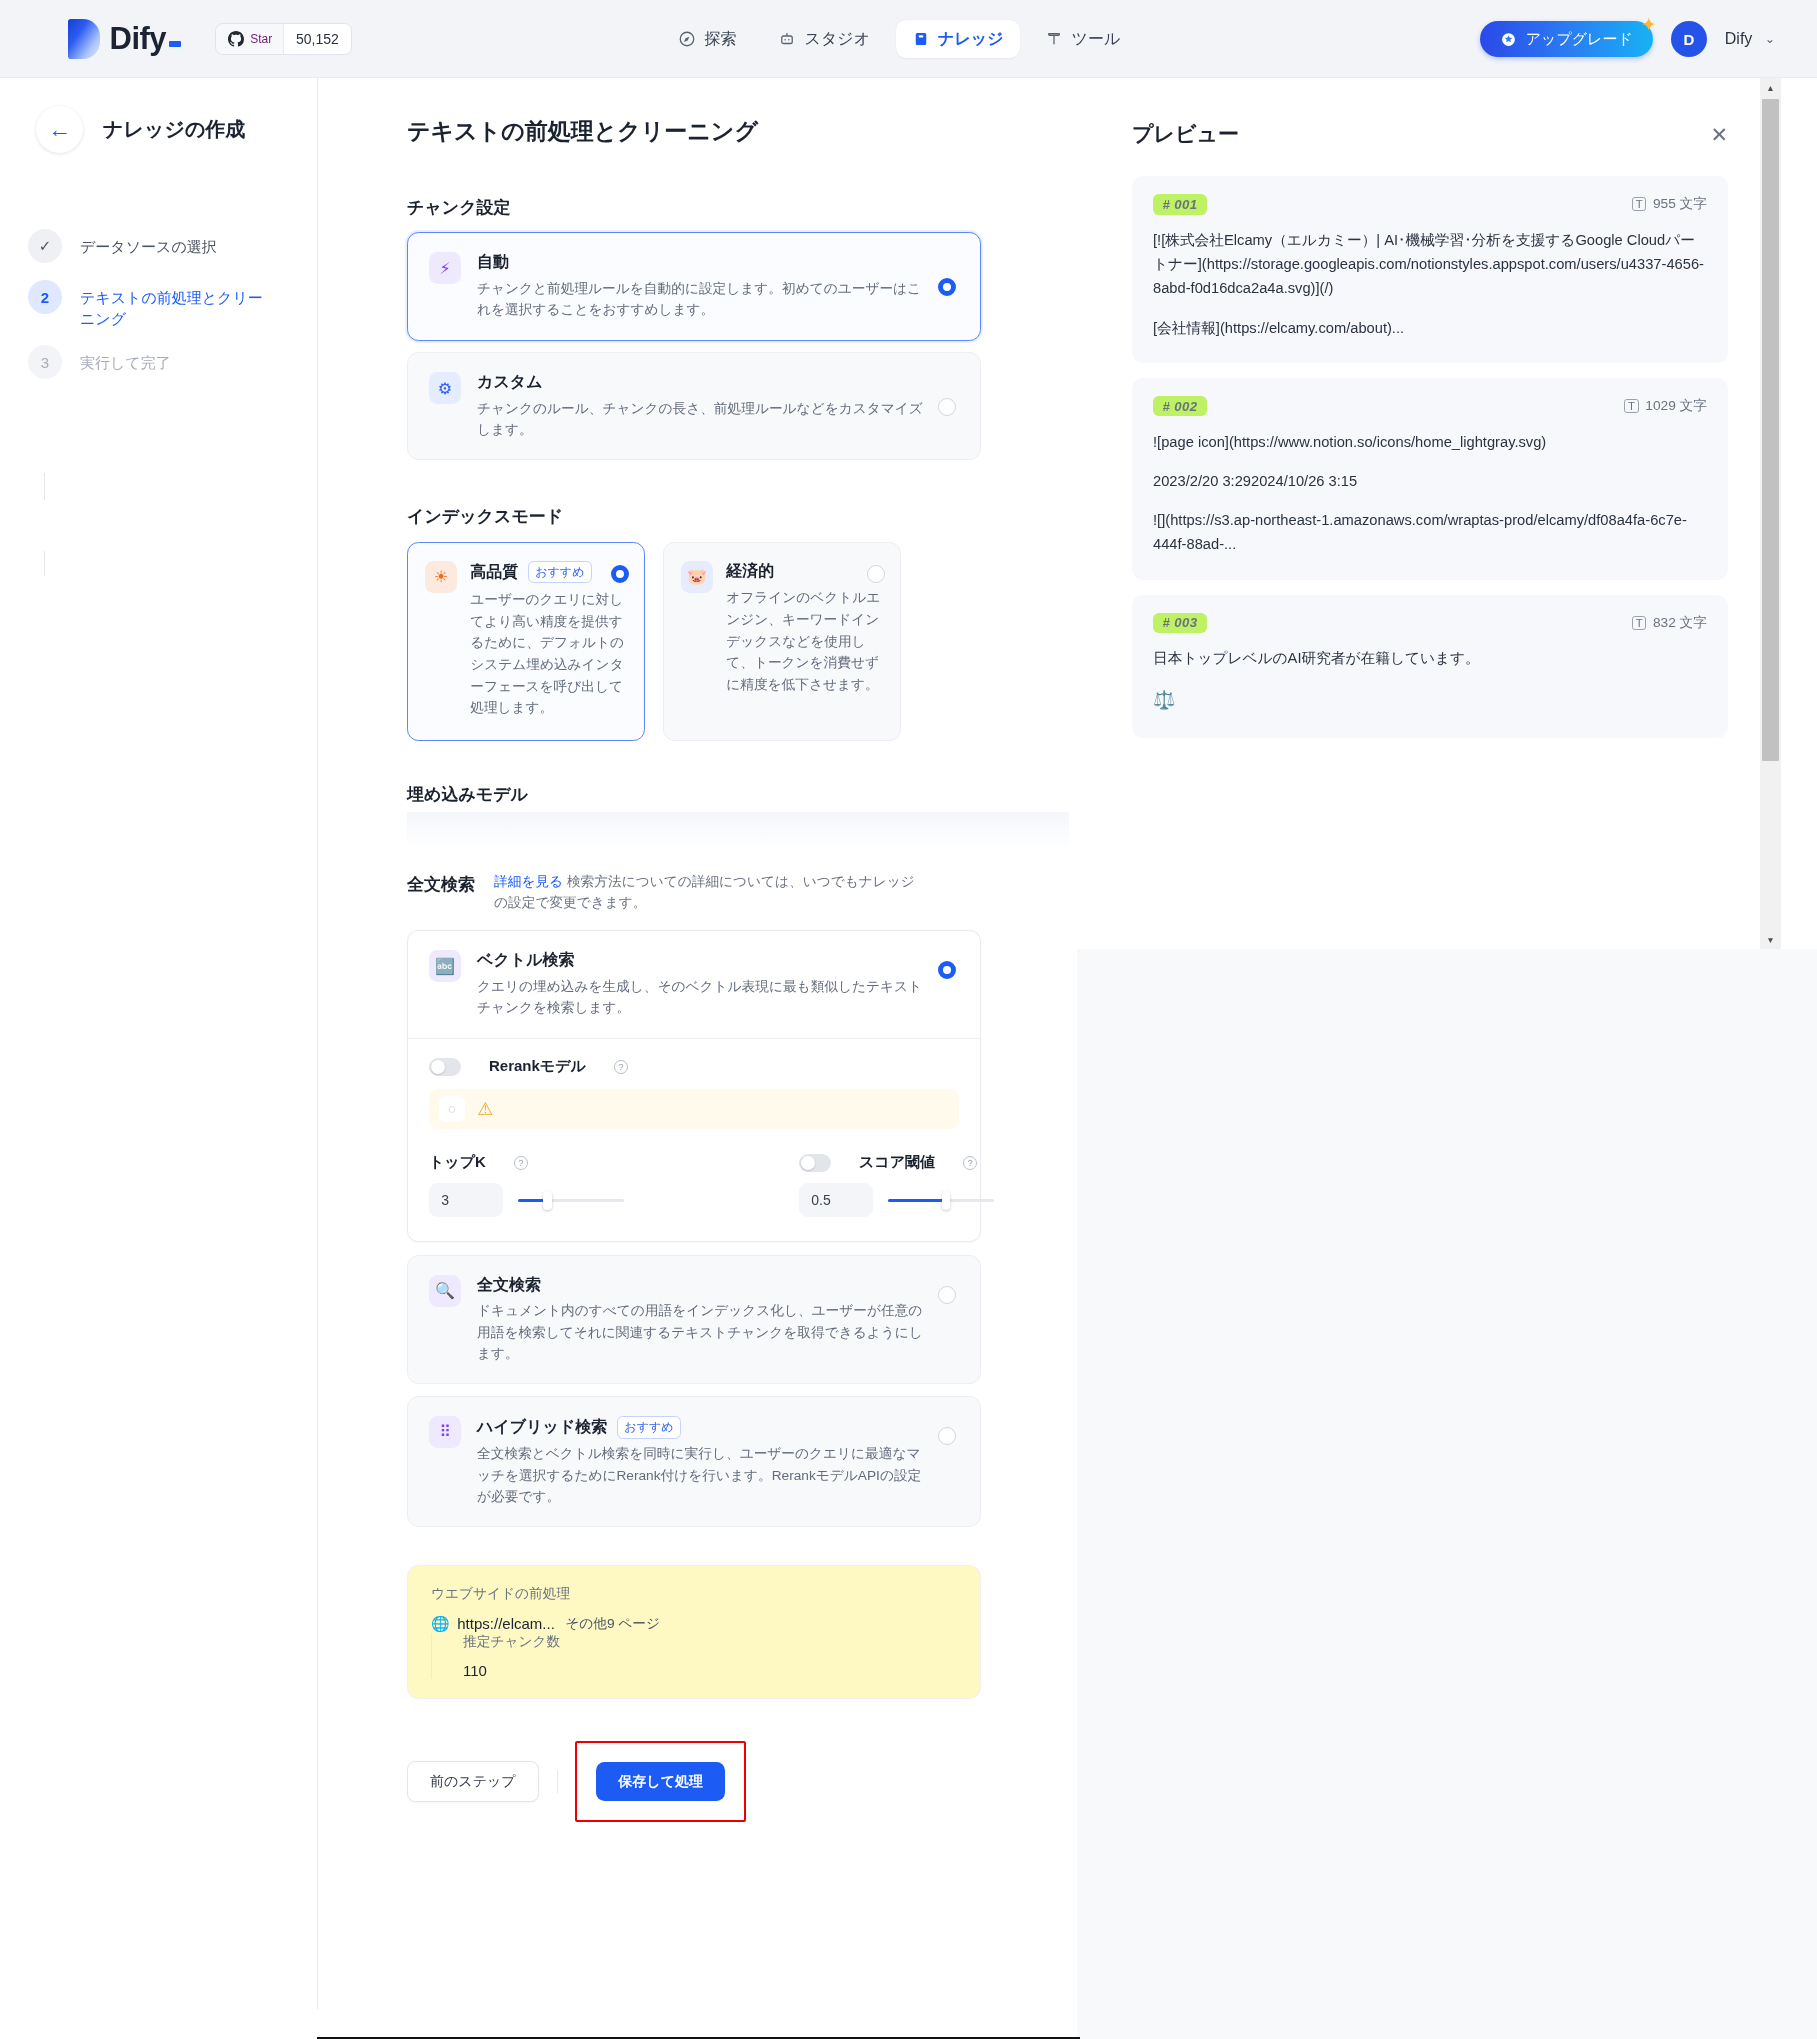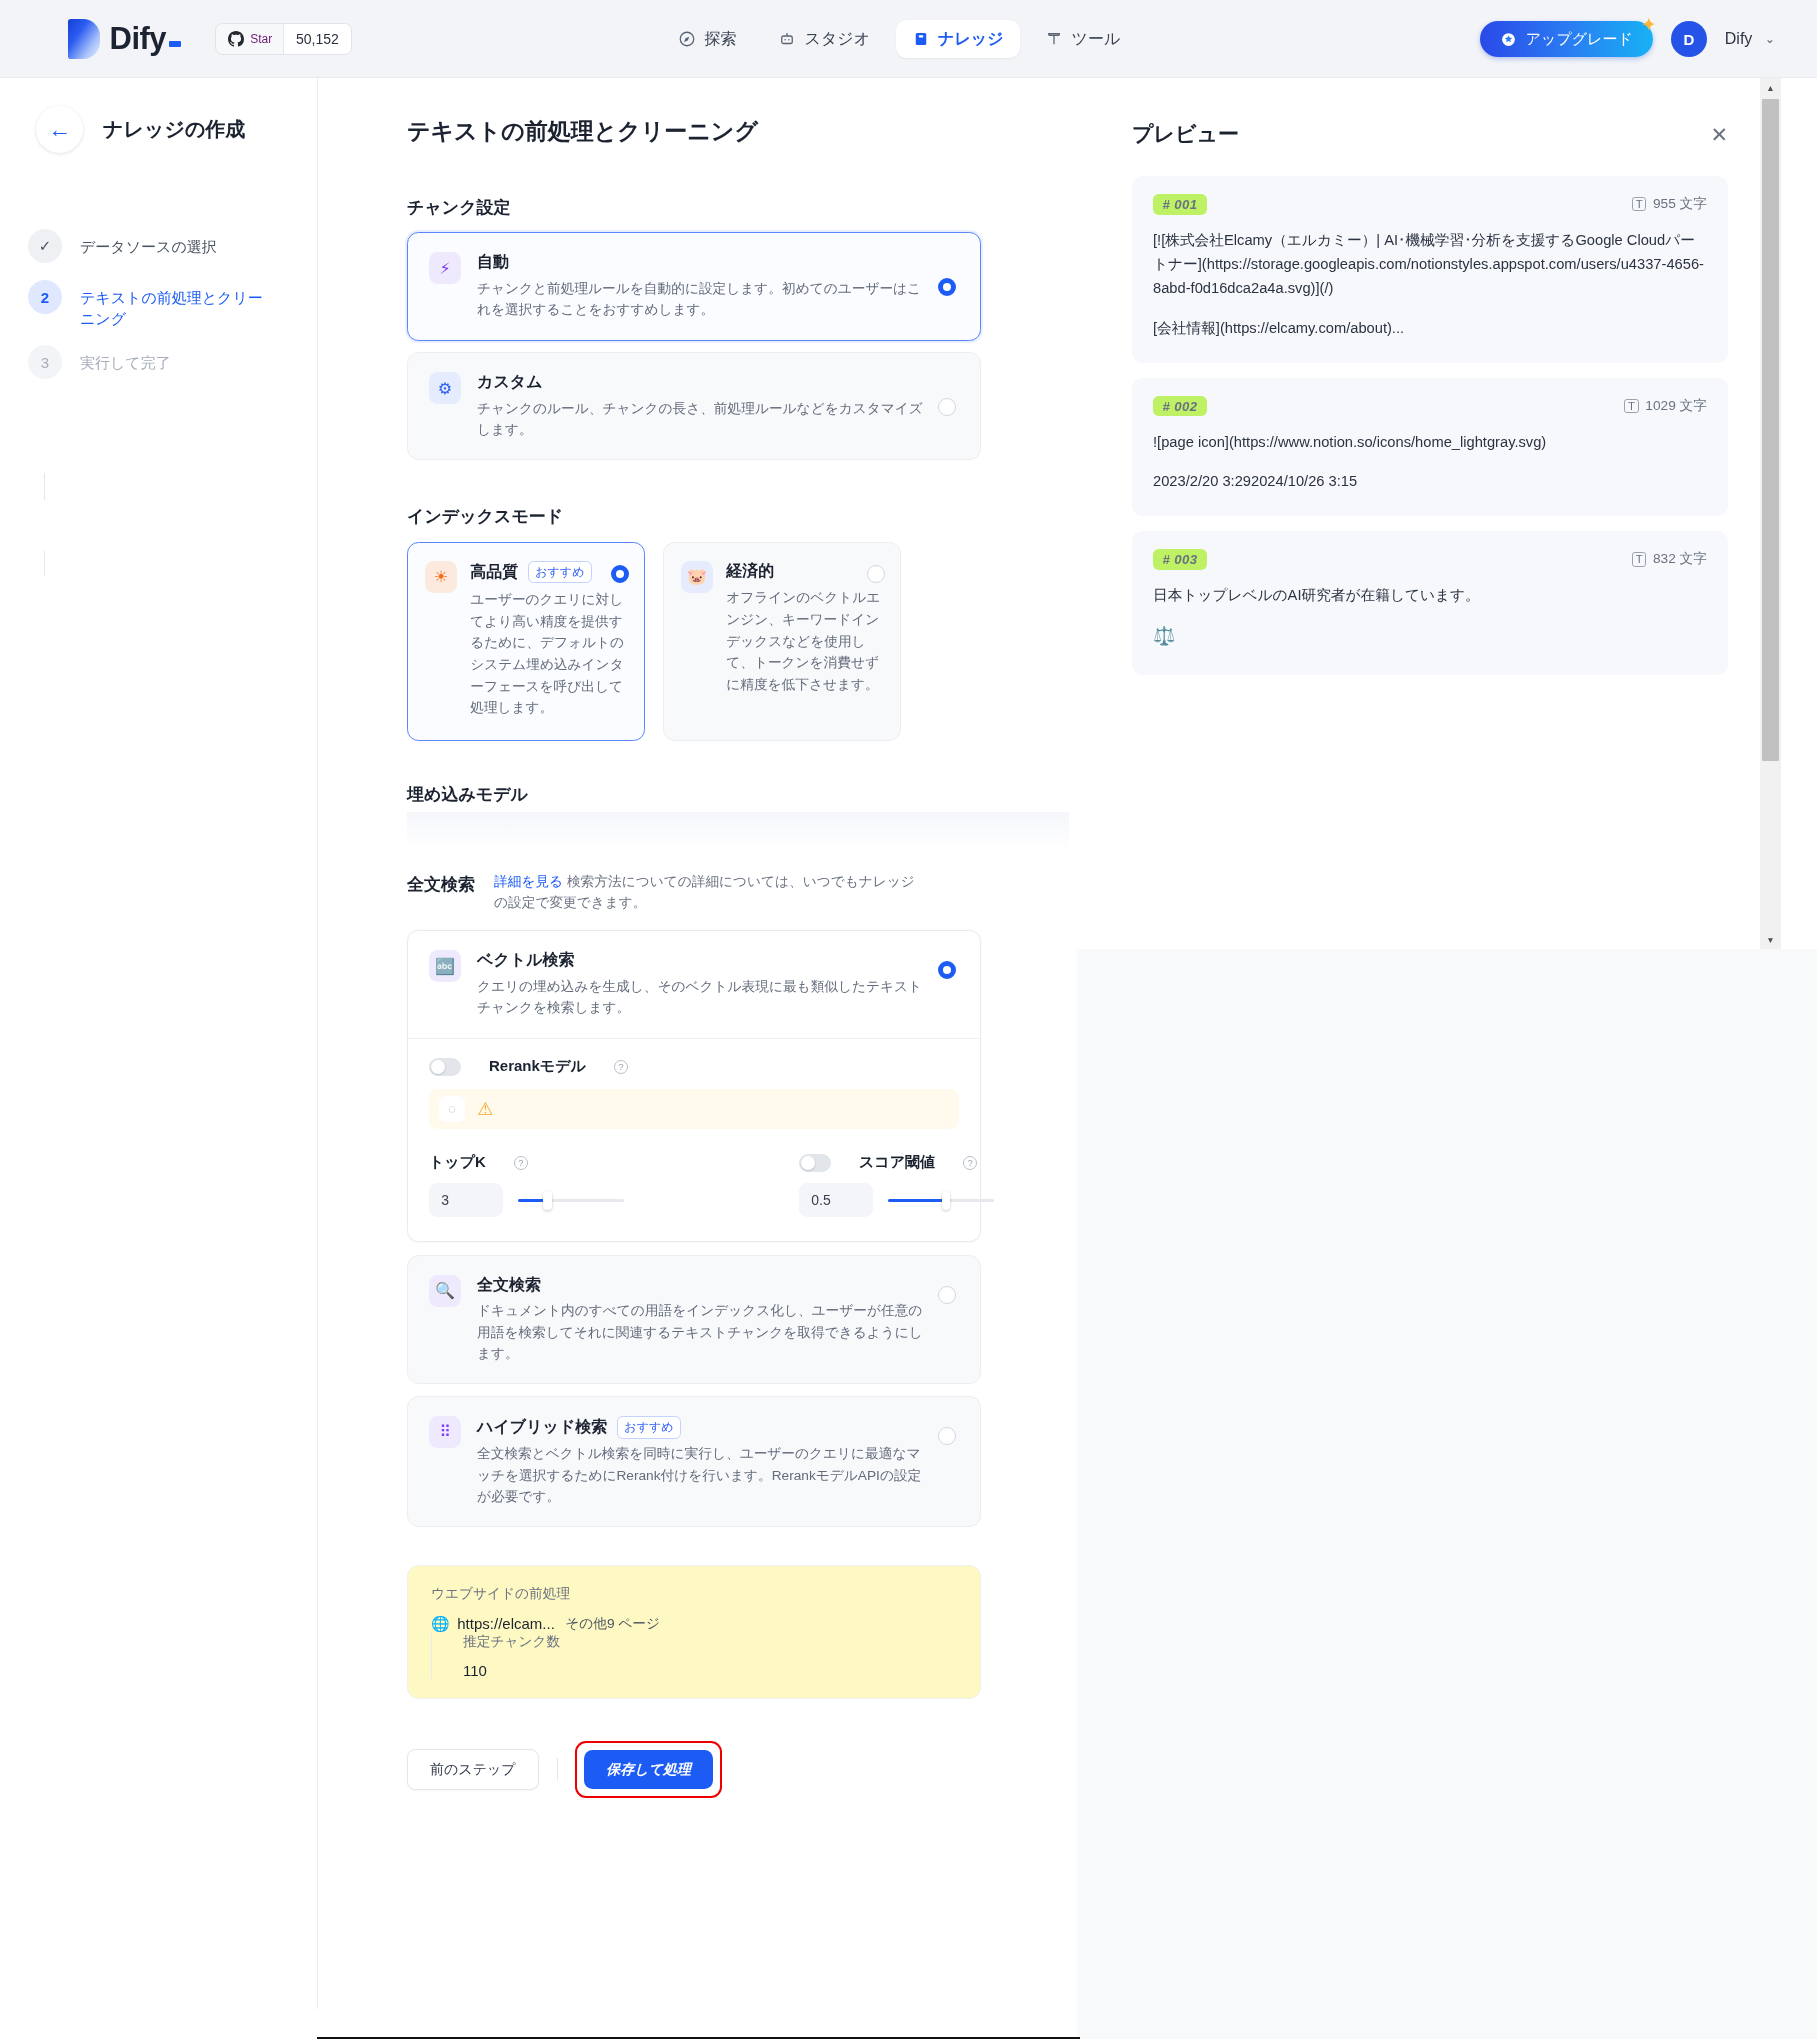--- a/index.html
+++ b/index.html
@@ -214,21 +214,21 @@
   .sum-val { font-size: 15px; color: #1b2230; display: flex; align-items: center; gap: 7.6px; }
   .sum-more { font-size: 13.7px; color: #4b5463; margin-left: 2.8px; }
 
   
   .btn-row { display: flex; align-items: center; gap: 1.9px; }
   .btn-back {
     padding: 10.4px 22px; border: 0.9px solid #e2e5ea; border-radius: 8.5px; background: #fff;
     font-size: 14px; color: #303848; cursor: pointer; box-shadow: 0 0.9px 1.9px rgba(16,24,40,.04);
   }
   .btn-div { width: 0.9px; height: 23px; background: #e6e8ee; margin: 0 16px; }
-  .hl-box { padding: 7px; border: 2.8px solid #ef0000; border-radius: 11px; display: inline-block; font-style: italic; }
+  .hl-box { padding: 19px; border: 2.8px solid #ef0000; border-radius: 2px; display: inline-block; }
   .btn-save {
     padding: 10.4px 22px; border-radius: 8.5px; background: #1c5cf5; color: #fff; font-size: 14px;
     font-weight: 600; cursor: pointer; border: none;
   }
 
   
   .preview {
     position: absolute; left: 1077px; top: 0; width: 704px; height: 871px; background: #fff;
   }
   .prev-head { display: flex; align-items: center; justify-content: space-between;
@@ -566,20 +566,21 @@
           <div class="chunk-meta">
             <div class="chunk-id"># 002</div>
             <div class="chunk-count">
               <span class="tico">T</span>
               <span>1029 文字</span>
             </div>
           </div>
           <div class="chunk-text">
             <p>![page icon](https://www.notion.so/icons/home_lightgray.svg)</p>
             <p>2023/2/20 3:292024/10/26 3:15</p>
+            <p>![](https://s3.ap-northeast-1.amazonaws.com/wraptas-prod/elcamy/df08a4fa-6c7e-444f-88ad-...</p>
           </div>
         </div>
 
         <div class="chunk">
           <div class="chunk-meta">
             <div class="chunk-id"># 003</div>
             <div class="chunk-count">
               <span class="tico">T</span>
               <span>832 文字</span>
             </div>

